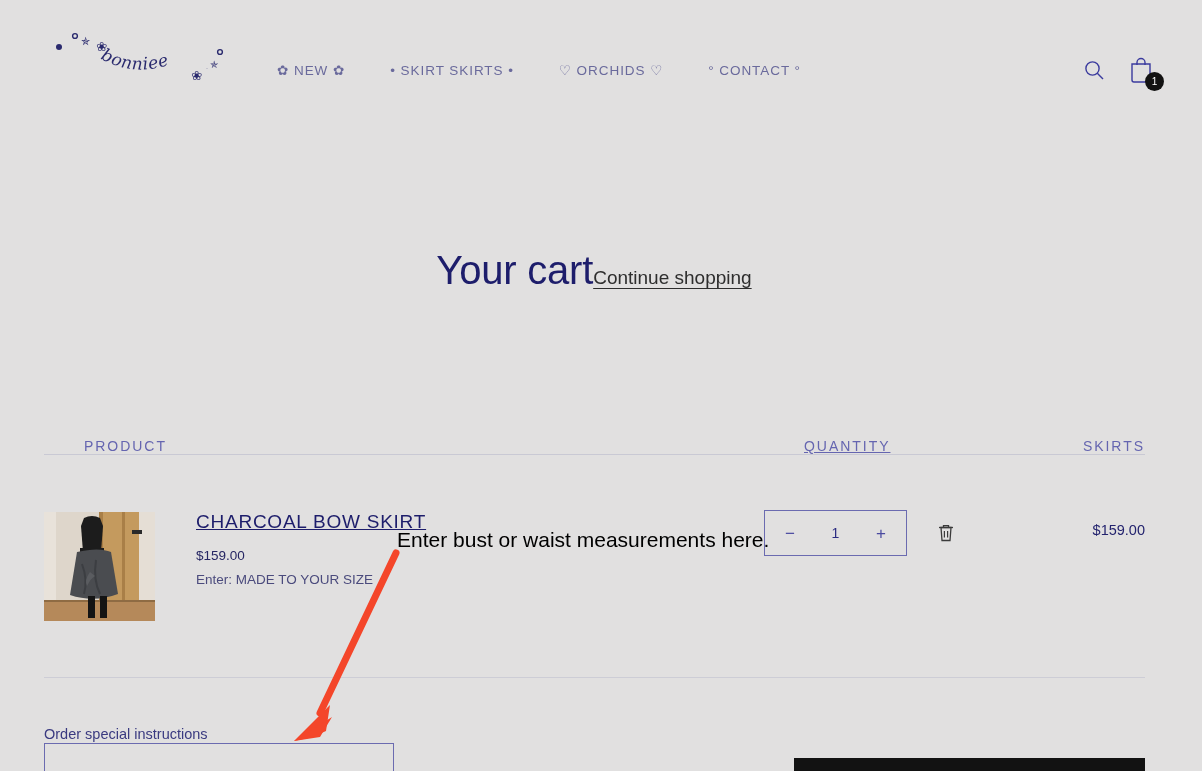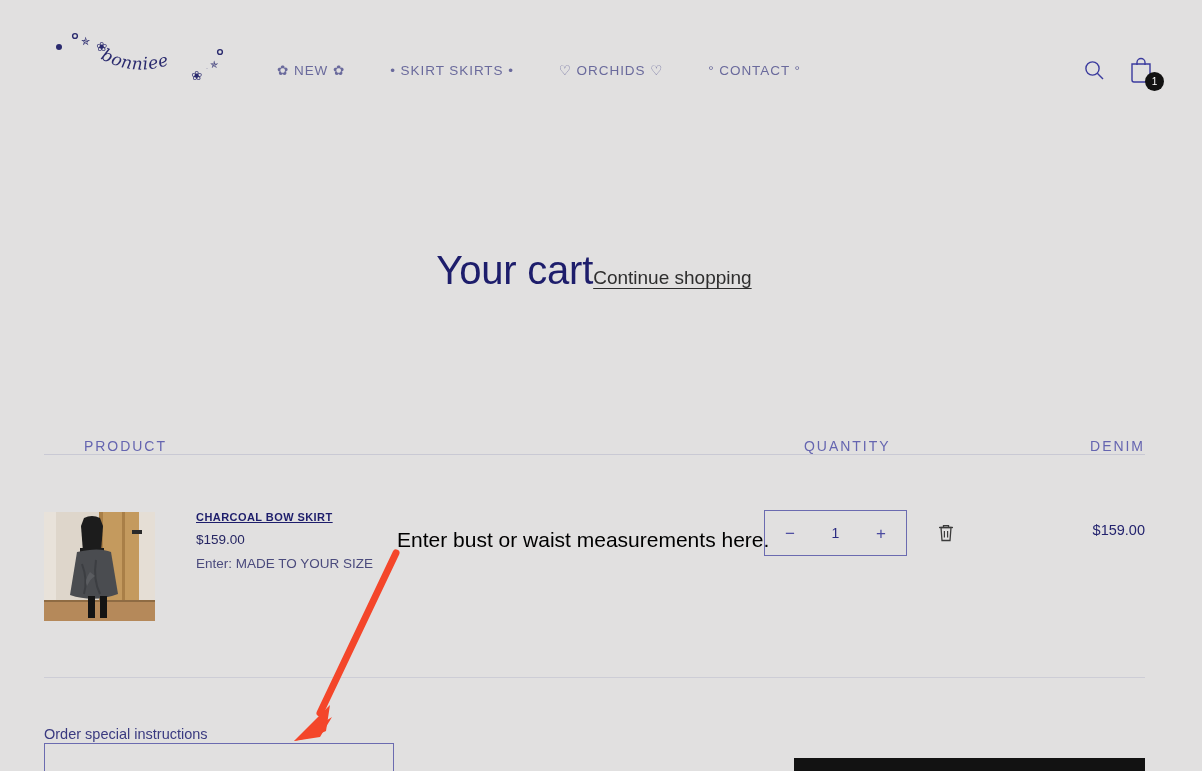--- a/index.html
+++ b/index.html
@@ -55,35 +55,35 @@
 
   .table-head {
     position: absolute; left: 44px; top: 328px; width: 1101px;
     border-bottom: 1px solid #c9c9d4; padding-bottom: 16px;
   }
   .th {
     position: absolute; top: 0;
     font-size: 14px; letter-spacing: 0.14em; color: #6565b0; padding-left: 40px;
   }
   .th-product { left: 0; }
-  .th-quantity { left: 720px; }
+  .th-quantity { left: 720px; text-decoration: underline; }
   .th-total { right: 0; }
 
   .row {
     position: absolute; left: 44px; top: 390px; width: 1101px; height: 178px;
     border-bottom: 1px solid #cdcdd6;
   }
   .thumb {
     position: absolute; left: 0; top: 12px; width: 111px; height: 109px;
     overflow: hidden; background: #b9a98f;
   }
   .thumb svg { display: block; }
   .prod-info { position: absolute; left: 152px; top: 11px; }
   .prod-title {
-    font-size: 11px; color: #1d1d6b; letter-spacing: 0.04em; margin-bottom: 9px; font-weight: bold;
+    font-size: 19px; color: #1d1d6b; letter-spacing: 0.04em; margin-bottom: 15px;
   }
   .prod-price { font-size: 13.5px; color: #262663; margin-bottom: 9px; }
   .prod-variant { font-size: 13.5px; color: #4b4b7d; }
 
   .qty-wrap { position: absolute; left: 720px; top: 10px; display: flex; align-items: center; }
   .qty-box {
     width: 143px; height: 46px; border: 1px solid #6b6bb0; background: transparent;
     display: flex; align-items: center; justify-content: space-between; padding: 0 12px;
   }
   .qty-btn {
@@ -178,21 +178,21 @@
   <div class="main">
 
     <div class="cart-head">
       <h1 class="cart-title">Your cart</h1>
       <a class="continue-link" href="#">Continue shopping</a>
     </div>
 
     <div class="table-head">
       <span class="th th-product">PRODUCT</span>
       <span class="th th-quantity">QUANTITY</span>
-      <span class="th th-total">DENIM</span>
+      <span class="th th-total">SKIRTS</span>
     </div>
 
     <div class="row">
 
       <a class="thumb" href="#">
         <svg width="111" height="109" viewBox="0 0 111 109">
           <rect x="0" y="0" width="111" height="109" fill="#ded6cb"></rect>
           <rect x="0" y="0" width="12" height="109" fill="#e8e2da"></rect>
           <rect x="55" y="0" width="44" height="95" fill="#c49a5e"></rect>
           <rect x="55" y="0" width="4" height="95" fill="#a97f47"></rect>

